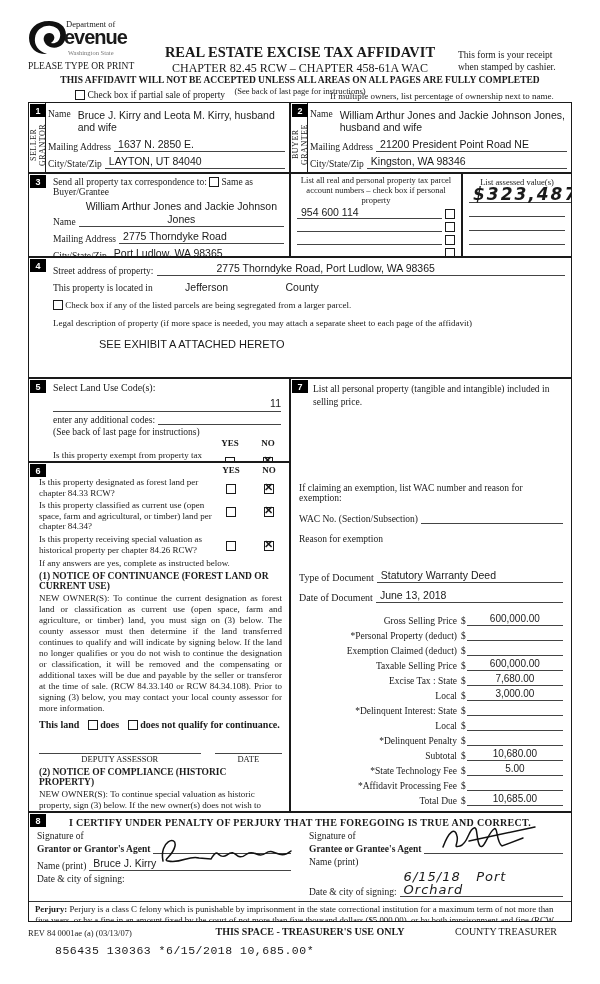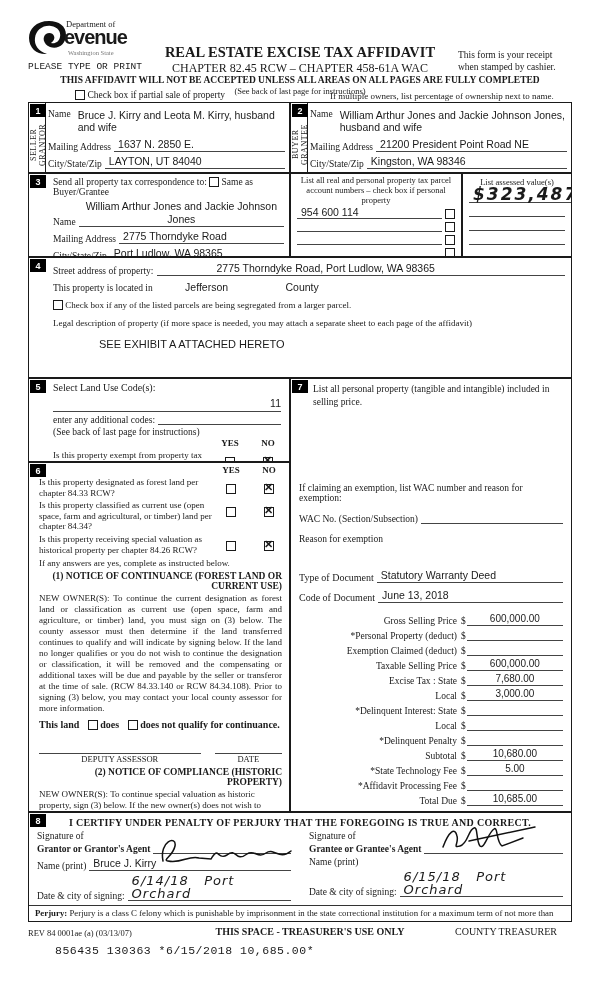--- a/index.html
+++ b/index.html
@@ -22,21 +22,21 @@
 
   .cb { display:inline-block; width:10px; height:10px; border:1.2px solid #1a1a1a; vertical-align:-2px;
         position:relative; background:#fff; }
   .cb .cbx { position:absolute; left:-1px; top:-4px; font:bold 11px "Liberation Sans", sans-serif; font-style:normal; }
 
   .yn { display:flex; align-items:flex-start; margin-top:2px; }
   .yn .q { flex:1; font-size:9px; line-height:1.18; padding-right:4px; }
   .yn .bx { width:26px; text-align:center; padding-top:1px; }
 
   .para { font-size:9px; line-height:11px; text-align:justify; margin-top:2px; }
-  .bhead { font-size:9.5px; font-weight:bold; text-align:right; margin-top:3px; }
+  .bhead { font-size:9.5px; font-weight:bold; text-align:left; margin-top:3px; }
 
   .mrow { display:flex; align-items:flex-end; height:15px; }
   .mlab { width:158px; text-align:right; font-size:9.5px; white-space:nowrap; }
   .mdol { font-size:9.5px; padding:0 1px 0 4px; }
   .mline { flex:1; border-bottom:1px solid #444; text-align:center; font-family:"Liberation Sans", sans-serif; font-size:10px; line-height:12px; }
 
   .sigline { border-bottom:1px solid #444; flex:1; min-height:12px; }
   .abs { position:absolute; }
 </style>
 </head>
@@ -54,21 +54,21 @@
   </div>
 
   <div class="abs" style="left:120px; right:120px; top:44px; text-align:center; font-weight:bold; font-size:14.5px;">REAL ESTATE EXCISE TAX AFFIDAVIT</div>
   <div class="abs" style="left:120px; right:120px; top:61px; text-align:center; font-size:12px;">CHAPTER 82.45 RCW – CHAPTER 458-61A WAC</div>
 
   <div class="abs" style="left:458px; top:50px; width:118px; font-size:9.5px; line-height:1.25;">
     <div>This form is your receipt</div>
     <div>when stamped by cashier.</div>
   </div>
 
-  <div class="abs" style="left:28px; top:61px; font-size:9.5px;font-family:Liberation Mono, monospace;">PLEASE TYPE OR PRINT</div>
+  <div class="abs" style="left:28px; top:61px; font-size:9.5px;">PLEASE TYPE OR PRINT</div>
   <div class="abs" style="left:0; right:0; top:75px; text-align:center; font-weight:bold; font-size:9.5px;">THIS AFFIDAVIT WILL NOT BE ACCEPTED UNLESS ALL AREAS ON ALL PAGES ARE FULLY COMPLETED</div>
   <div class="abs" style="left:0; right:0; top:86px; text-align:center; font-size:8.5px;">(See back of last page for instructions)</div>
 
   <div class="abs" style="left:75px; top:90px; font-size:9.5px;">
     <span class="cb"></span>
     <span>Check box if partial sale of property</span>
   </div>
   <div class="abs" style="left:330px; top:91px; font-size:9px;">If multiple owners, list percentage of ownership next to name.</div>
 
   <div class="sec" style="left:28px; top:102px; width:262px; height:71px;">
@@ -293,21 +293,21 @@
       </div>
       <div style="font-size:9.5px; margin-top:10px;">Reason for exemption</div>
 
       <div style="height:22px;"></div>
 
       <div class="fl">
         <span class="lbl" style="font-size:10px;">Type of Document</span>
         <span class="flv val">Statutory Warranty Deed</span>
       </div>
       <div class="fl" style="margin-top:6px;">
-        <span class="lbl" style="font-size:10px;">Code of Document</span>
+        <span class="lbl" style="font-size:10px;">Date of Document</span>
         <span class="flv val">June 13, 2018</span>
       </div>
 
       <div style="margin-top:8px;">
         <div class="mrow">
             <span class="mlab">Gross Selling Price</span>
             <span class="mdol">$</span>
             <span class="mline">600,000.00</span>
           </div>
         <div class="mrow">
@@ -386,23 +386,20 @@
         <div class="fl" style="margin-top:0;">
           <span class="lbl" style="font-weight:bold;">Grantor or Grantor's Agent</span>
           <span class="flv"></span>
         </div>
         <div class="fl">
           <span class="lbl">Name (print)</span>
           <span class="flv val">Bruce J. Kirry</span>
         </div>
         <div class="fl">
           <span class="lbl">Date &amp; city of signing:</span>
-          <span class="flv hand" style="font-size:13px; line-height:13px;">
-            <span>6/14/18</span>&nbsp;&nbsp;&nbsp;<span>Port Orchard</span>
-          </span>
         </div>
         <svg class="abs" style="left:118px; top:2px;" width="140" height="36" viewBox="0 0 140 36">
           <path d="M8 28 C4 8 22 2 20 13 C18 23 7 27 13 28 C26 31 34 22 44 25 L56 26 C64 12 62 28 72 22 C82 14 80 30 92 21 C99 16 103 26 111 20 C119 14 124 28 136 18" fill="none" stroke="#111" stroke-width="1.5" stroke-linecap="round"></path>
         </svg>
       </div>
 
       <div style="flex:1; position:relative;">
         <div style="font-size:9.5px;">Signature of</div>
         <div class="fl" style="margin-top:0;">
           <span class="lbl" style="font-weight:bold;">Grantee or Grantee's Agent</span>

